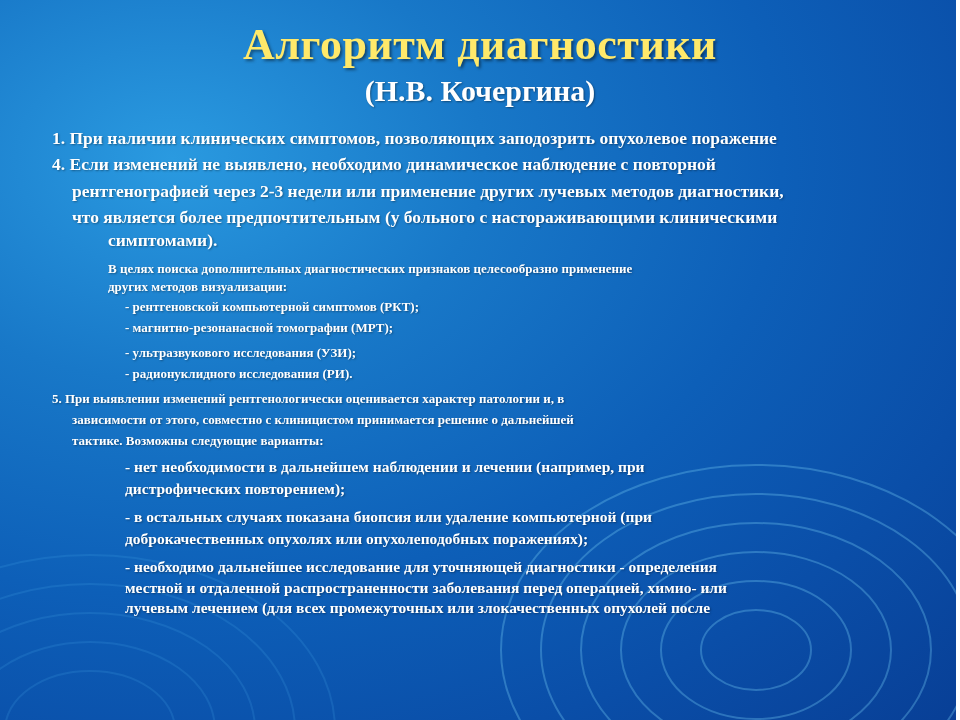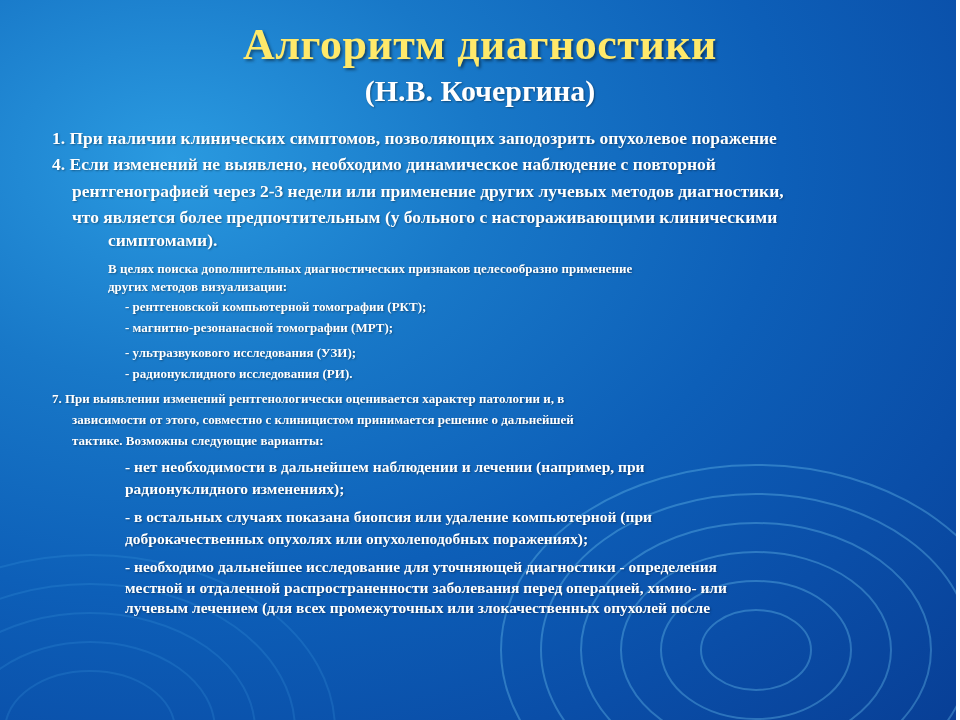--- a/index.html
+++ b/index.html
@@ -132,31 +132,31 @@
     <div class="line s17 i1">1.  При наличии клинических симптомов, позволяющих заподозрить опухолевое поражение</div>
 
     <div class="line s17 i1 gap-sm">4.  Если изменений не выявлено, необходимо динамическое наблюдение с повторной</div>
     <div class="line s17 i2 gap-sm">рентгенографией через 2-3 недели или применение других лучевых методов диагностики,</div>
     <div class="line s17 i2 gap-sm">что является более предпочтительным (у больного с  настораживающими клиническими</div>
     <div class="line s17 i4 tight">симптомами).</div>
 
     <div class="line s16 i4 gap-md">В целях поиска дополнительных диагностических признаков  целесообразно применение</div>
     <div class="line s16 i4 tight">других методов визуализации:</div>
 
-    <div class="line s16 i5 gap-sm">- рентгеновской компьютерной томографии (РКТ);</div>
+    <div class="line s16 i5 gap-sm">- рентгеновской компьютерной симптомов (РКТ);</div>
     <div class="line s16 i5 gap-sm">- магнитно-резонанасной томографии (МРТ);</div>
     <div class="line s16 i5 gap-md">- ультразвукового исследования (УЗИ);</div>
     <div class="line s16 i5 gap-sm">- радионуклидного исследования (РИ).</div>
 
-    <div class="line s16 i1 gap-md">7.  При выявлении изменений рентгенологически оценивается  характер патологии и, в</div>
+    <div class="line s16 i1 gap-md">5.  При выявлении изменений рентгенологически оценивается  характер патологии и, в</div>
     <div class="line s16 i2 gap-sm">зависимости от этого, совместно с клиницистом принимается решение о дальнейшей</div>
     <div class="line s16 i2 gap-sm">тактике. Возможны следующие варианты:</div>
 
     <div class="line s15 i5 gap-md">- нет необходимости в дальнейшем наблюдении и лечении (например, при</div>
-    <div class="line s15 i5 tight">радионуклидного изменениях);</div>
+    <div class="line s15 i5 tight">дистрофических повторением);</div>
 
 
     <div class="line s15 i5 gap-md">- в остальных случаях показана биопсия или удаление компьютерной (при</div>
     <div class="line s15 i5 tight">доброкачественных опухолях или опухолеподобных поражениях);</div>
 
     <div class="line s15 i5 gap-md">- необходимо дальнейшее исследование для уточняющей диагностики - определения</div>
     <div class="line s15 i5 tight">местной и отдаленной распространенности заболевания перед операцией, химио- или</div>
     <div class="line s15 i5 tight">лучевым лечением (для всех промежуточных или злокачественных опухолей после</div>
 
   </div>

